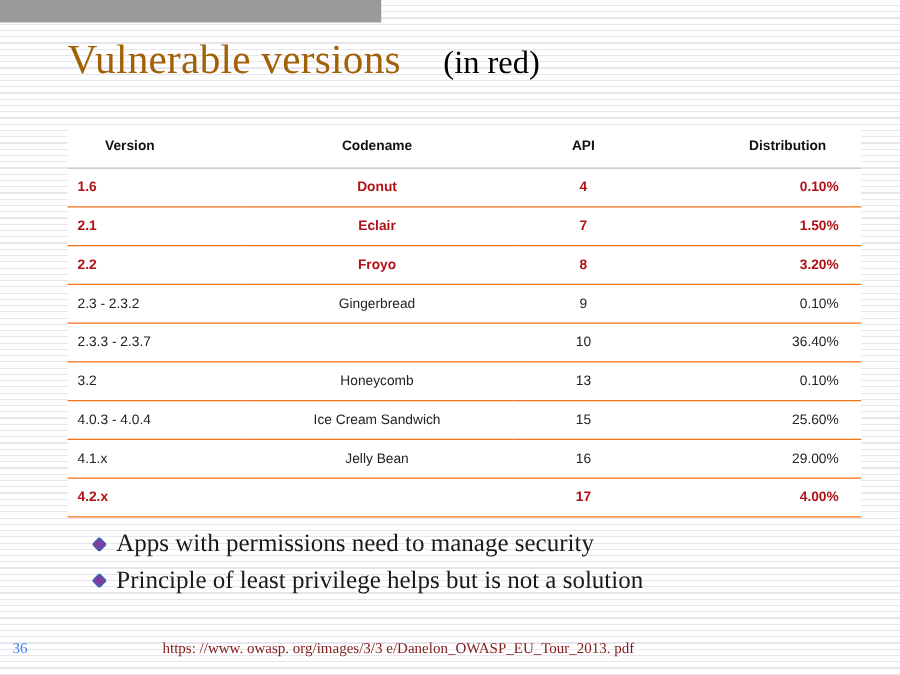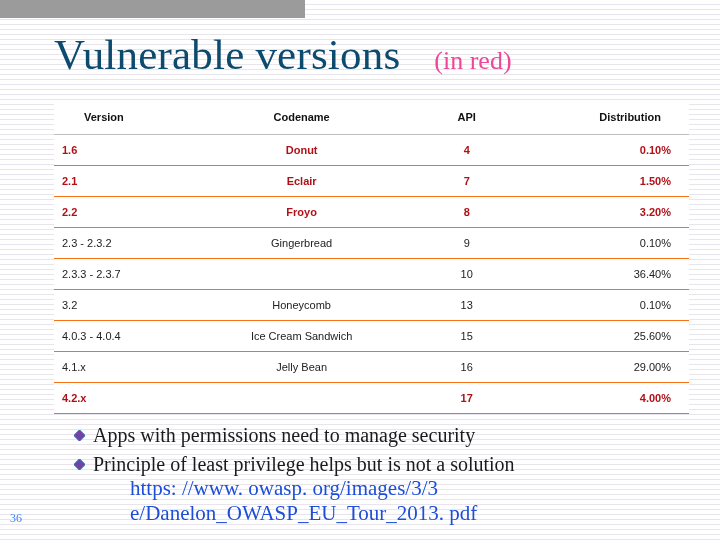--- a/index.html
+++ b/index.html
@@ -25,26 +25,26 @@
   }
 
   .slide { position: relative; z-index: 1; width: 100%; height: 100%; }
 
   .title-row {
     position: absolute; top: 30px; left: 54px; right: 20px;
     display: flex; align-items: baseline; gap: 34px;
   }
   .title-main {
     font-family: Georgia, 'Times New Roman', serif;
-    font-size: 43px; color: #0c4a6e; font-weight: 400;
+    font-size: 33px; color: #a16207; font-weight: 400;
     letter-spacing: 0.2px;
   }
   .title-sub {
     font-family: Georgia, 'Times New Roman', serif;
-    font-size: 26px; color: #ec4899; font-weight: 400;
+    font-size: 26px; color: #000000; font-weight: 400;
   }
 
   
   .tbl-wrap {
     position: absolute; top: 102px; left: 54px; width: 635px;
     background: #fff;
   }
   table { width: 100%; border-collapse: collapse; font-size: 11px; }
   th {
     font-weight: 700; color: #111; padding: 9px 6px 11px 6px;
@@ -70,21 +70,21 @@
   }
   .diamond svg { display: block; }
 
   
   .pagenum {
     position: absolute; left: 10px; bottom: 14px;
     font-family: Liberation Serif, serif; font-size: 12px; color: #3b82f6;
   }
   .url {
     position: absolute; left: 130px; bottom: 14px;
-    font-family: Georgia, serif; font-size: 21px; color: #1d4ed8;
+    font-family: Georgia, serif; font-size: 12px; color: #7f1d1d;
   }
 </style>
 </head>
 <body>
 
 <div class="bg-lines"></div>
 <div class="topbar"></div>
 
 <div class="slide">
 

